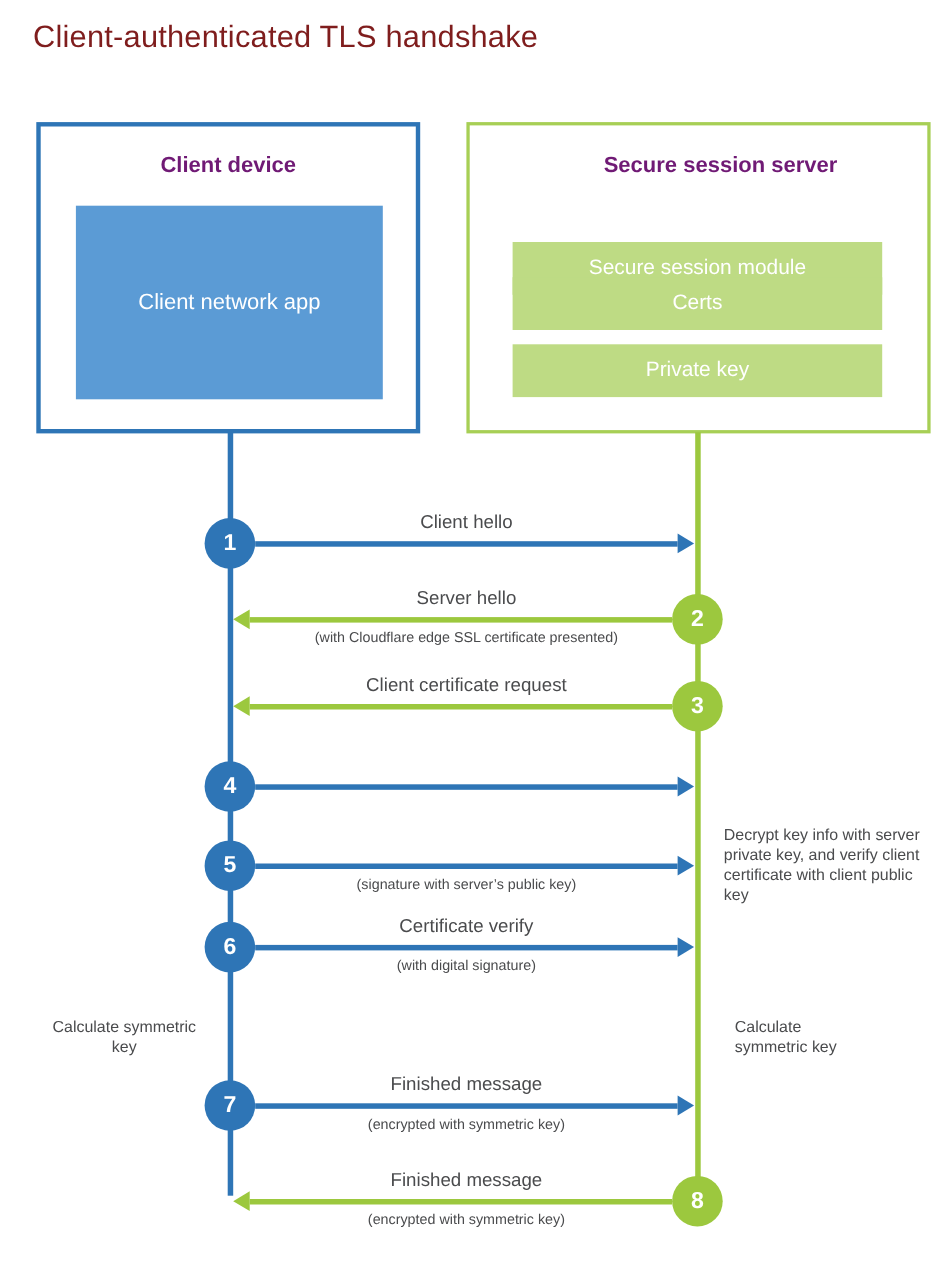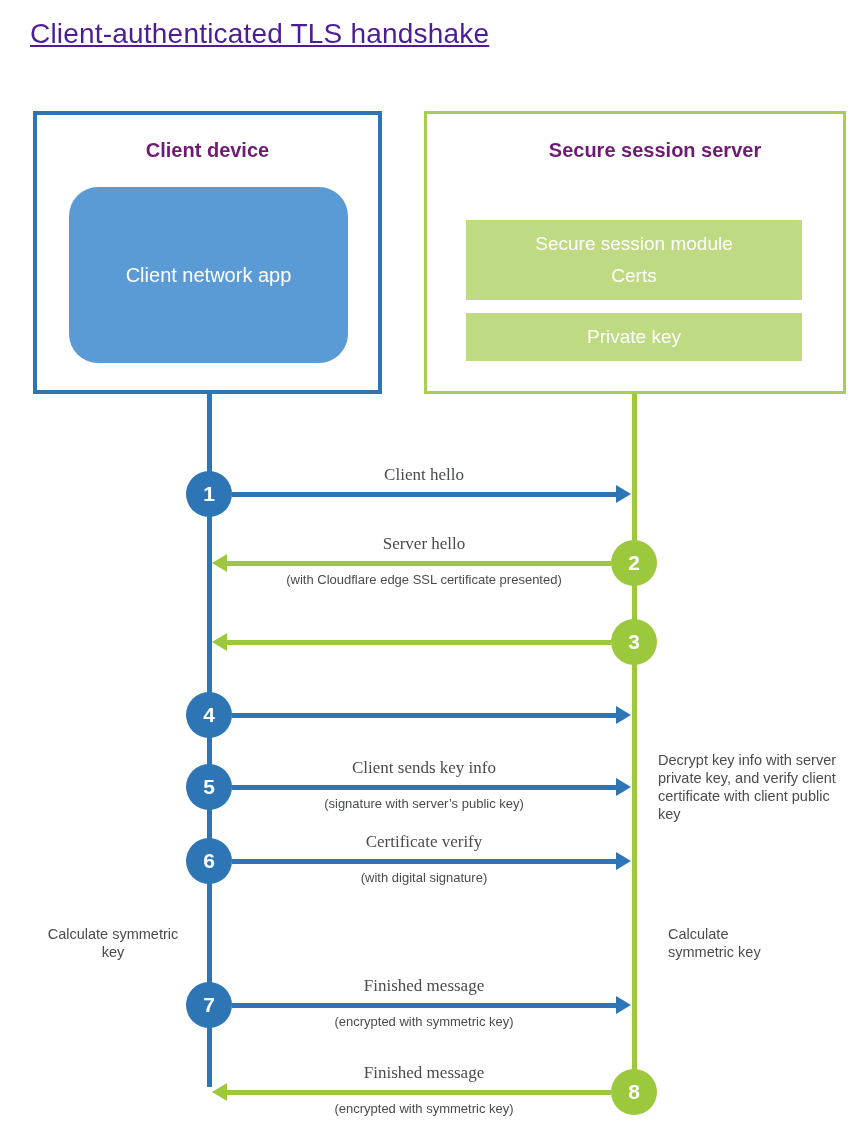--- a/index.html
+++ b/index.html
@@ -1,33 +1,33 @@
 <!DOCTYPE html>
 <html><head>
 <meta charset="utf-8">
 <style>
   * { margin:0; padding:0; box-sizing:border-box; }
   html,body { background:#ffffff; }
   body { font-family:"Liberation Sans","DejaVu Sans",sans-serif; }
   .canvas { position:relative; width:865px; height:1146px; background:#fff; overflow:hidden; }
 
   .page-title { position:absolute; left:30px; top:18px; font-size:28px; font-weight:400;
-    color:#4c1d95; letter-spacing:0.2px;text-decoration:underline; }
+    color:#7f1d1d; letter-spacing:0.2px; }
 
   
   .actor-box { position:absolute; top:111px; height:283px; background:#fff; }
   .client-box { left:33px;  width:349px; border:4px solid #2e75b6; }
   .server-box { left:424px; width:422px; border:3px solid #a7cf55; }
   .actor-title { position:absolute; top:139px; font-size:20px; font-weight:bold;
     color:#701a75; text-align:center; }
   .client-title { left:33px;  width:349px; }
   .server-title { left:424px; width:462px; }
 
   .client-app { position:absolute; left:69px; top:187px; width:279px; height:176px;
-    background:#5b9bd5; display:flex; align-items:center; justify-content:center;border-radius:29px; }
+    background:#5b9bd5; display:flex; align-items:center; justify-content:center; }
   .client-app span { display:block; width:170px; text-align:center; color:#fff;
     font-size:20px; line-height:27px; }
 
   .server-bar { position:absolute; left:466px; width:336px; height:48px; background:#bedb84;
     display:flex; align-items:center; justify-content:center; color:#fff; font-size:19px; }
   .bar-1 { top:189px;margin-top:31px; } .bar-2 { top:252px; } .bar-3 { top:313px; }
 
   
   .lifeline { position:absolute; width:5px; }
   .lifeline.blue  { left:207px; top:393px; height:694px; background:#2e75b6; }
@@ -47,21 +47,21 @@
   .arrow.to-right { left:232px; width:384px; }
   .arrow.to-right::after { content:""; position:absolute; right:-15px; top:-7px;
     border-top:9px solid transparent; border-bottom:9px solid transparent;
     border-left:15px solid #2e75b6; }
   .arrow.to-left { left:227px; width:384px; }
   .arrow.to-left::before { content:""; position:absolute; left:-15px; top:-7px;
     border-top:9px solid transparent; border-bottom:9px solid transparent;
     border-right:15px solid #9cc83e; }
 
   .msg-label { position:absolute; left:232px; width:384px; text-align:center;
-    font-size:17px; color:#4a4b4d;font-family:Liberation Serif, serif; }
+    font-size:17px; color:#4a4b4d; }
   .msg-sub { position:absolute; left:187px; width:474px; text-align:center;
     font-size:13px; color:#4a4b4d; }
 
   
   .note { position:absolute; font-size:14.5px; line-height:18px; color:#4a4b4d; }
   .note-server { left:658px; top:751px; width:180px; text-align:left; }
   .calc-left  { left:38px;  top:925px; width:150px; text-align:center; }
   .calc-right { left:668px; top:925px; width:120px; text-align:left; }
 </style>
 </head>
@@ -88,27 +88,27 @@
 
   <div class="msg-label" style="top:465px">Client hello</div>
   <div class="arrow blue to-right" style="top:492px"></div>
   <div class="step-circle blue" style="top:471px">1</div>
 
   <div class="msg-label" style="top:534px">Server hello</div>
   <div class="arrow green to-left" style="top:561px"></div>
   <div class="msg-sub" style="top:572px">(with Cloudflare edge SSL certificate presented)</div>
   <div class="step-circle green" style="top:540px">2</div>
 
+  <div class="msg-label" style="top:613px">Client certificate request</div>
   <div class="arrow green to-left" style="top:640px"></div>
   <div class="step-circle green" style="top:619px">3</div>
 
   <div class="arrow blue to-right" style="top:713px"></div>
   <div class="step-circle blue" style="top:692px">4</div>
 
-  <div class="msg-label" style="top:758px">Client sends key info</div>
   <div class="arrow blue to-right" style="top:785px"></div>
   <div class="msg-sub" style="top:796px">(signature with server’s public key)</div>
   <div class="step-circle blue" style="top:764px">5</div>
 
   <div class="msg-label" style="top:832px">Certificate verify</div>
   <div class="arrow blue to-right" style="top:859px"></div>
   <div class="msg-sub" style="top:870px">(with digital signature)</div>
   <div class="step-circle blue" style="top:838px">6</div>
 
   <div class="note note-server">Decrypt key info with server private key, and verify client certificate with client public key</div>

